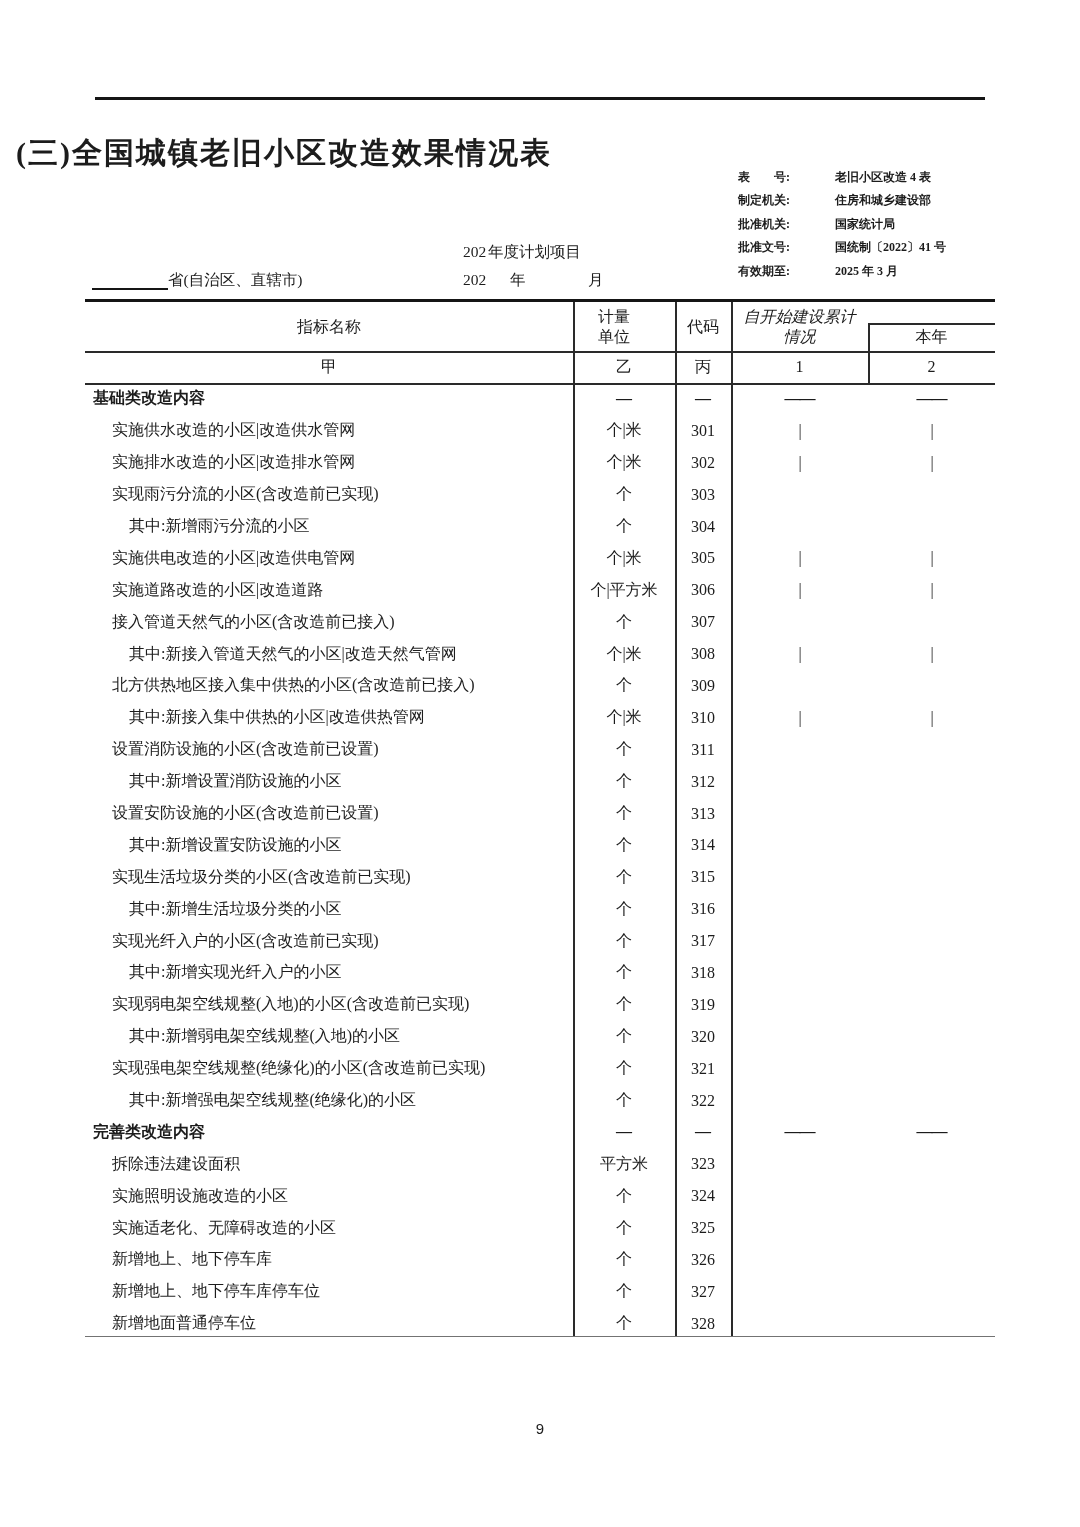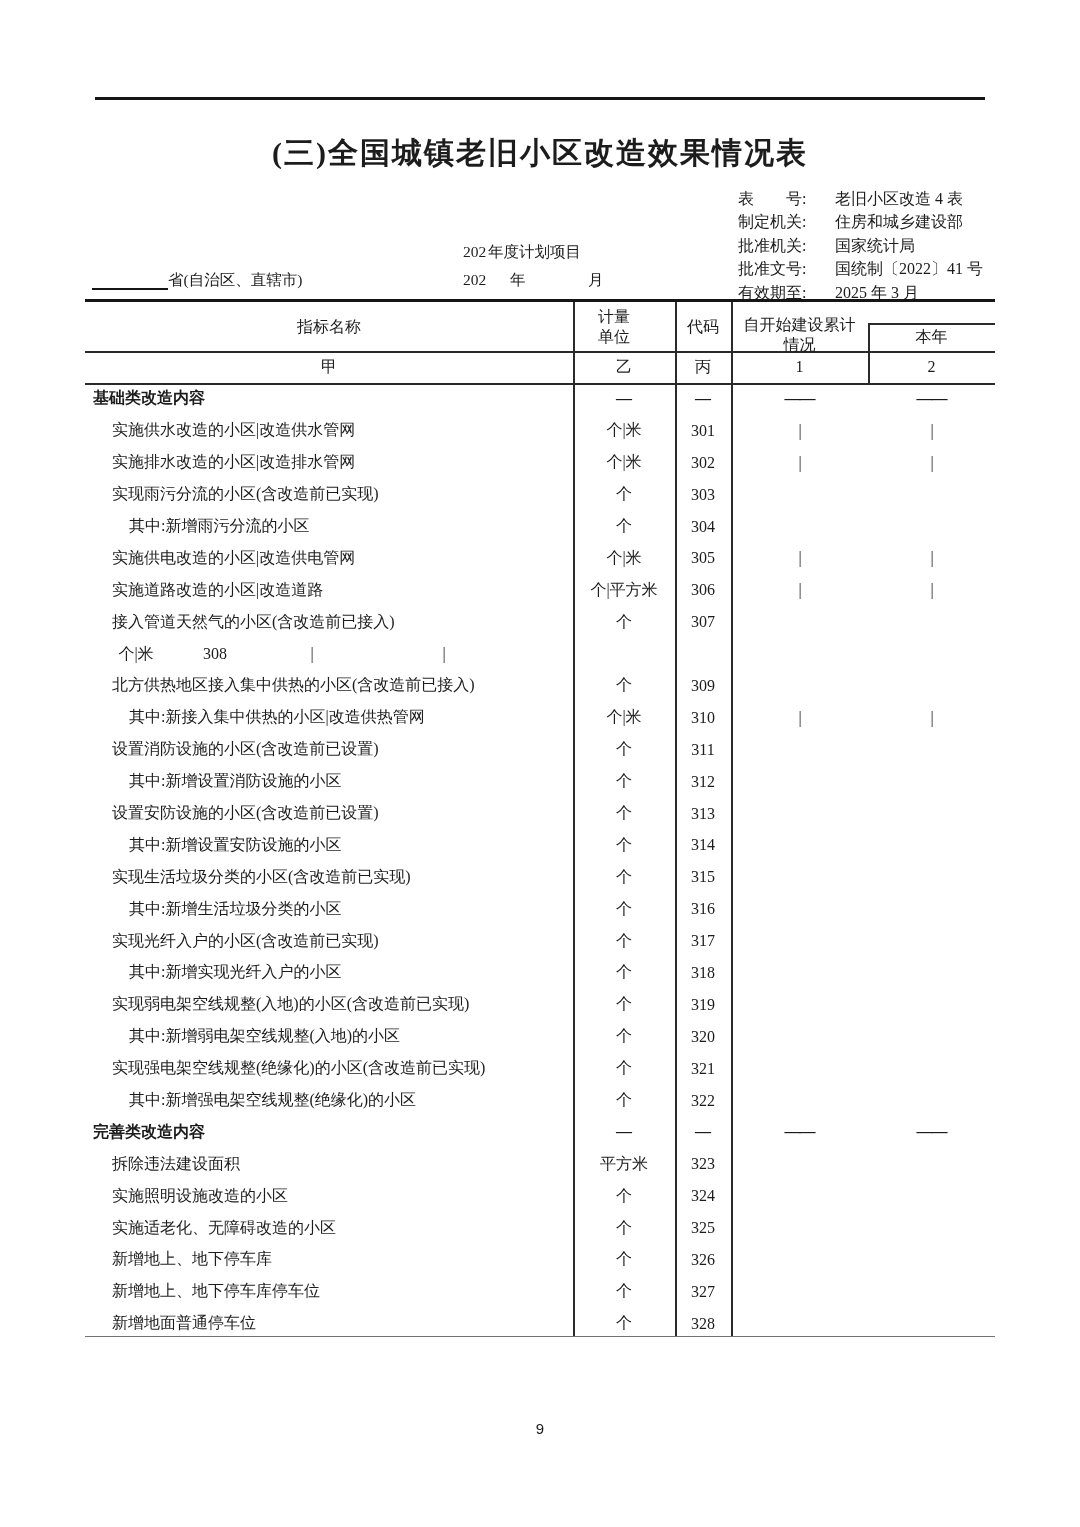--- a/index.html
+++ b/index.html
@@ -11,25 +11,26 @@
     color:#1c1c1c;
     font-family:"Liberation Serif","DejaVu Serif",serif;
     overflow:hidden;
   }
   .top-rule {
     position:absolute; left:95px; top:97px; width:890px; height:3px;
     background:#151515;
   }
   .doc-title {
     position:absolute; top:133px; left:0; width:100%;
-    text-align:center; font-size:30px; letter-spacing:2px; font-weight:600;
+    text-align:left; font-size:30px; letter-spacing:2px; font-weight:600;
     white-space:nowrap;
+    padding-left:16px;
   }
   
-  .meta-right { position:absolute; left:738px; top:187px; font-size:16px; }
+  .meta-right { position:absolute; left:738px; top:166px; font-size:12px;font-weight:bold; }
   .meta-right .mrow { display:flex; height:23.4px; line-height:23.4px; white-space:nowrap; }
   .meta-right .mlabel { width:97px; }
   
   .meta-left-item { position:absolute; font-size:15.5px; line-height:20px; white-space:nowrap; }
   .blank-line { position:absolute; left:92px; top:272px; width:76px; height:18px; border-bottom:2px solid #151515; }
   
   .form-table {
     position:absolute; left:85px; top:299px; width:910px; height:1038px;
     border-top:3px solid #151515; border-bottom:1px solid #737373;
     font-size:16px;
@@ -41,21 +42,21 @@
   .vline.v4 { left:783px; top:21px; height:60px; }
   .hline { position:absolute; left:0; width:100%; height:1.6px; background:#2a2a2a; }
   .hline.h1 { top:49px; }
   .hline.h2 { top:81px; }
   .hline.bn-top { top:21px; left:783px; width:127px; }
   .hcell { position:absolute; display:flex; align-items:center; justify-content:center;
            text-align:center; white-space:pre-line; line-height:20px; }
   .hc-indicator { left:0; top:0; width:488px; height:49px; }
   .hc-unit      { left:488px; top:0; width:82px; height:49px; }
   .hc-code      { left:590px; top:0; width:56px; height:49px; }
-  .hc-cum       { left:646px; top:8px; width:137px; height:49px; }
+  .hc-cum       { left:646px; top:0; width:137px; height:49px;font-style:italic; }
   .hc-cur       { left:783px; top:21px; width:127px; height:28px; }
   .sc-indicator { left:0; top:49px; width:488px; height:32px; }
   .sc-unit      { left:488px; top:49px; width:102px; height:32px; }
   .sc-code      { left:590px; top:49px; width:56px; height:32px; }
   .sc-1         { left:646px; top:49px; width:137px; height:32px; }
   .sc-2         { left:783px; top:49px; width:127px; height:32px; }
   .tbody { position:absolute; top:81px; left:0; width:910px; }
   .trow { display:flex; height:31.9px; align-items:center; }
   .c-label { width:488px; white-space:nowrap; overflow:hidden; }
   .c-unit  { width:102px; text-align:center; }
@@ -186,20 +187,21 @@
     <div class="c-v2">|</div>
   </div>
         <div class="trow ind-item">
     <div class="c-label">接入管道天然气的小区(含改造前已接入)</div>
     <div class="c-unit">个</div>
     <div class="c-code">307</div>
     <div class="c-v1"></div>
     <div class="c-v2"></div>
   </div>
         <div class="trow ind-sub">
+    <div class="c-label">其中:新接入管道天然气的小区|改造天然气管网</div>
     <div class="c-unit">个|米</div>
     <div class="c-code">308</div>
     <div class="c-v1">|</div>
     <div class="c-v2">|</div>
   </div>
         <div class="trow ind-item">
     <div class="c-label">北方供热地区接入集中供热的小区(含改造前已接入)</div>
     <div class="c-unit">个</div>
     <div class="c-code">309</div>
     <div class="c-v1"></div>

